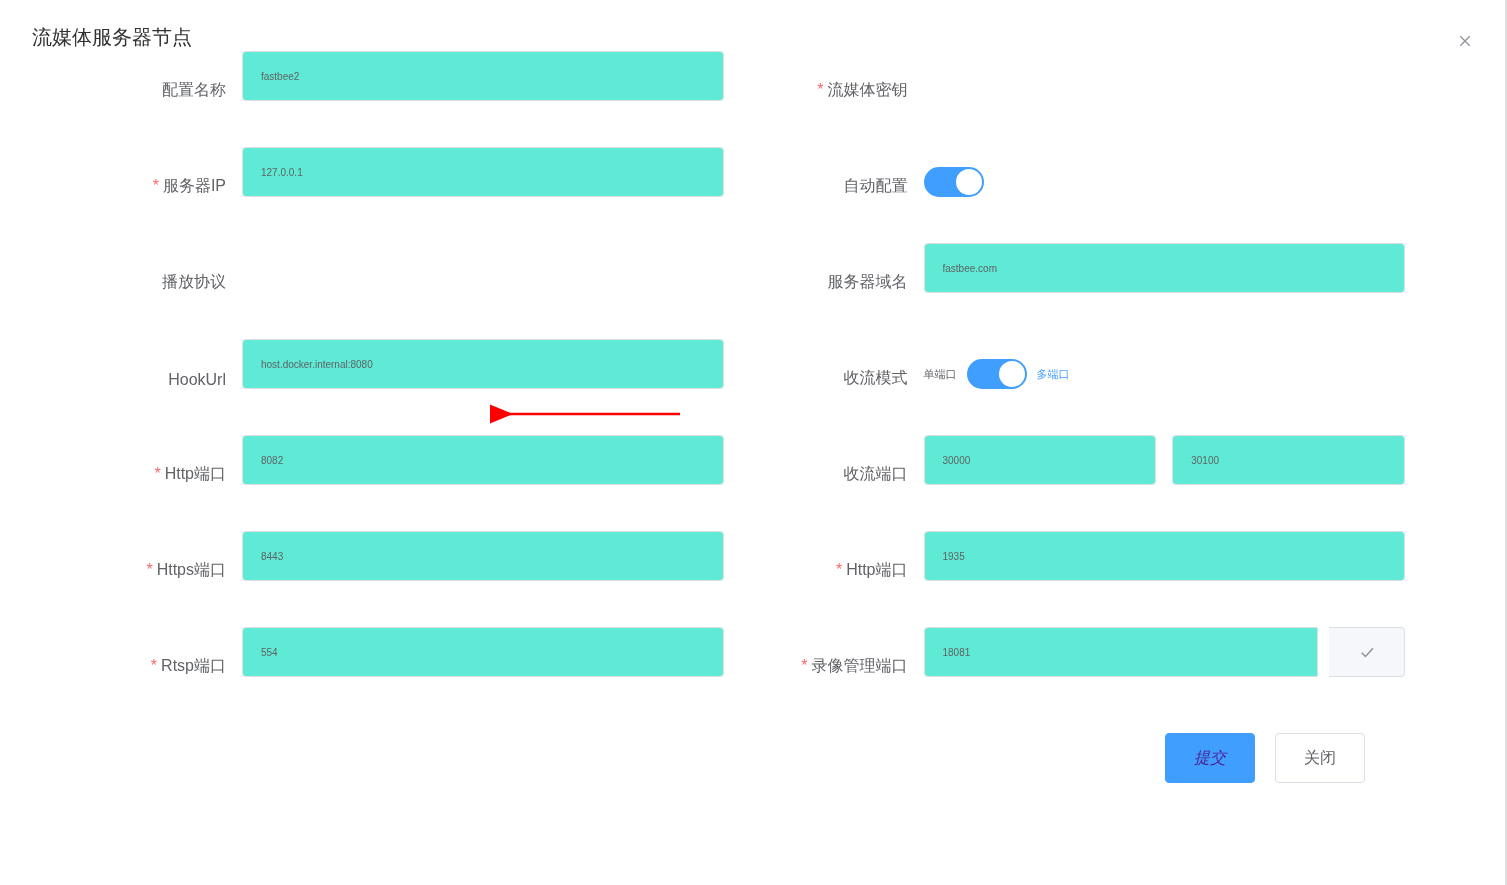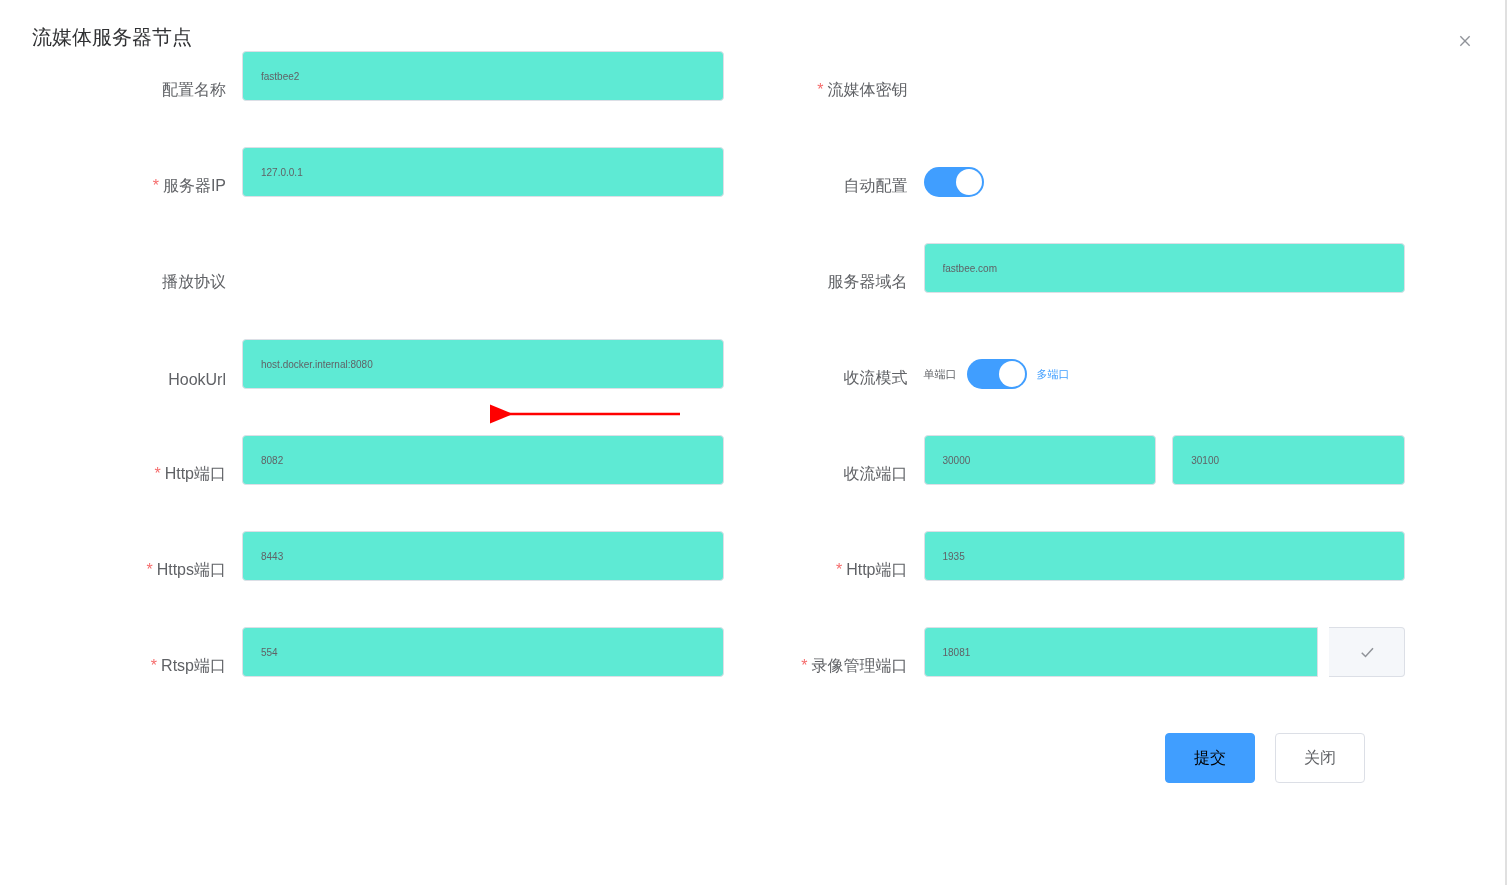--- a/index.html
+++ b/index.html
@@ -190,21 +190,22 @@
       border-radius: 4px;
       font-size: 16px;
       cursor: pointer;
       border: 1px solid #dcdfe6;
       background: #fff;
       color: #606266;
     }
     .btn-primary {
       background: #409eff;
       border-color: #409eff;
-      color: #000000;
+      color: #4c1d95;
+      font-style: italic;
     }
     .right-edge {
       position: absolute;
       right: 0;
       top: 0;
       width: 2px;
       height: 100%;
       background: #e0e0e0;
     }
   </style>

